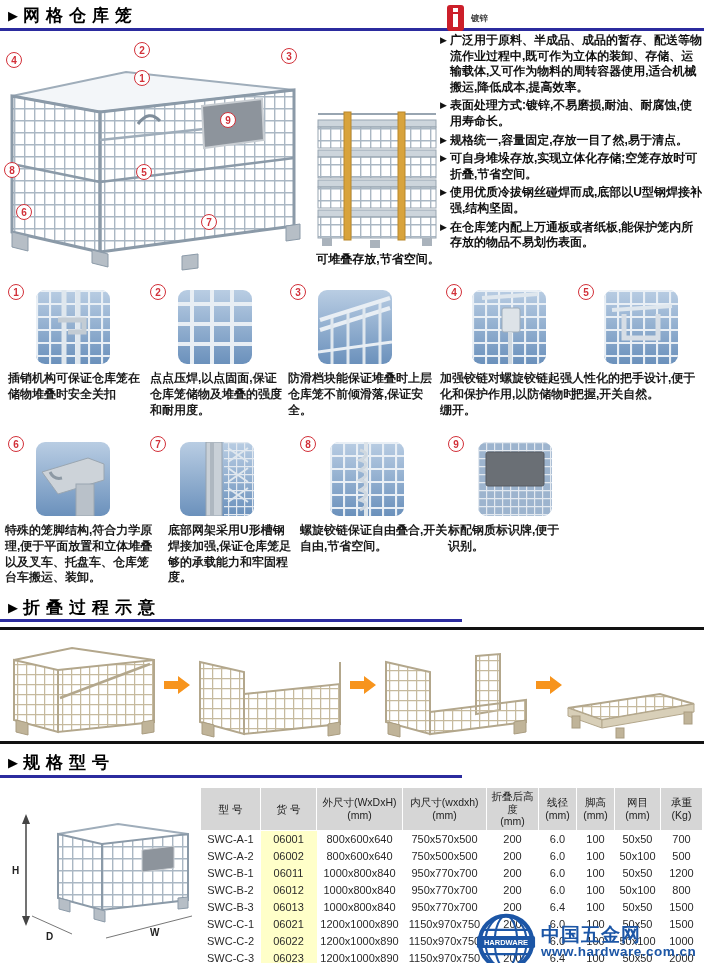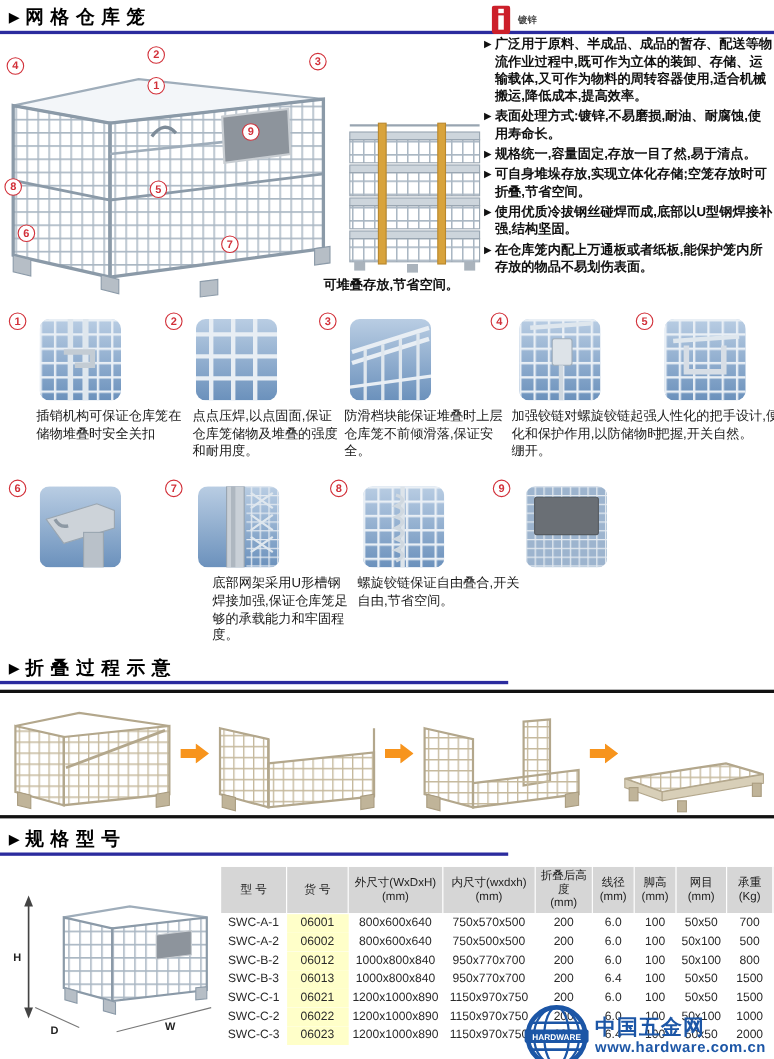--- a/index.html
+++ b/index.html
@@ -7,25 +7,25 @@
         font-family:"Liberation Sans","DejaVu Sans",sans-serif;color:#111;}
   .abs{position:absolute;}
   .sec-title{font-size:17px;font-weight:700;color:#000;letter-spacing:6px;white-space:nowrap;display:flex;align-items:center;}
   .sec-title .tri{font-size:13px;letter-spacing:0;margin-right:5px;}
   .rule{background:#2b2b9e;height:3px;}
   .blackbar{background:#121212;height:3px;}
   .badge{width:16px;height:16px;border:1.6px solid #d23039;border-radius:50%;color:#d23039;
          font-size:10px;font-weight:700;display:flex;align-items:center;justify-content:center;
          background:#fff;box-sizing:border-box;z-index:4;}
   .thumb{width:74px;height:74px;border-radius:9px;overflow:hidden;display:block;}
-  .cap{font-size:12px;font-weight:400;line-height:1.32;color:#1a1a1a;margin-left:25px;}
+  .cap{font-size:12px;font-weight:700;line-height:1.32;color:#1a1a1a;}
   .bullets{list-style:none;margin:0;padding:0;font-size:12px;font-weight:700;line-height:1.3;color:#111;}
   .bullets li{display:flex;gap:3px;margin-bottom:3px;}
   .bullets .tri{font-size:9px;line-height:1.7;flex:0 0 auto;}
-  .stack-cap{font-size:12px;font-weight:700;text-align:left;}
+  .stack-cap{font-size:12px;font-weight:700;text-align:center;}
   .badge-label{font-size:8.5px;font-weight:700;color:#444;}
   table.spec{border-collapse:collapse;width:502px;font-size:11px;color:#2a2a2a;table-layout:fixed;}
   table.spec th{background:#d6d6d6;border:1px solid #fff;font-weight:400;font-size:10.5px;
                 line-height:1.2;padding:2px 0;color:#222;}
   table.spec td{text-align:center;height:17px;padding:0;white-space:nowrap;overflow:hidden;}
   td.model{text-align:left;padding-left:6px;}
   td.hno{background:#ffffc9;}
   .wm{display:flex;align-items:center;gap:5px;color:#1c56a6;z-index:9;}
   .wm-text{display:flex;flex-direction:column;line-height:1.05;}
   .wm-brand{font-size:19px;font-weight:700;letter-spacing:1px;}
@@ -205,20 +205,21 @@
 
   <div class="abs badge" style="left:8px;top:436px;">6</div>
   <div class="abs thumb" style="left:36px;top:442px;">
     <svg width="74" height="74">
         <rect width="74" height="74" fill="url(#skyGrad)"></rect>
       <polygon points="6,30 52,16 68,22 68,38 22,52" fill="#cdd3d9" stroke="#9aa6b1"></polygon>
       <rect x="40" y="42" width="18" height="32" fill="#b9c1c9" stroke="#9aa6b1"></rect>
       <path d="M14 30 q4 8 12 6" stroke="#8d99a4" stroke-width="3" fill="none"></path>
       </svg>
   </div>
+  <div class="abs cap" style="left:5px;top:523px;width:148px;">特殊的笼脚结构,符合力学原理,便于平面放置和立体堆叠以及叉车、托盘车、仓库笼台车搬运、装卸。</div>
 
   <div class="abs badge" style="left:150px;top:436px;">7</div>
   <div class="abs thumb" style="left:180px;top:442px;">
     <svg width="74" height="74">
         <rect width="74" height="74" fill="url(#skyGrad)"></rect>
       <rect x="44" y="0" width="30" height="74" fill="url(#meshFine)"></rect>
       <path d="M48 6 l20 14 M48 26 l20 14 M48 46 l20 14 M68 6 l-20 14 M68 26 l-20 14 M68 46 l-20 14" stroke="#dfe7ee" stroke-width="2"></path>
       <rect x="26" y="0" width="16" height="74" fill="#c9d0d7" stroke="#97a4b0"></rect>
       <rect x="30" y="0" width="4" height="74" fill="#aeb7c0"></rect>
       </svg>
@@ -237,20 +238,21 @@
   <div class="abs cap" style="left:300px;top:523px;width:150px;">螺旋铰链保证自由叠合,开关自由,节省空间。</div>
 
   <div class="abs badge" style="left:448px;top:436px;">9</div>
   <div class="abs thumb" style="left:478px;top:442px;">
     <svg width="74" height="74">
         <rect width="74" height="74" fill="#9db4ce"></rect>
         <rect width="74" height="74" fill="url(#meshFine)"></rect>
       <rect x="8" y="10" width="58" height="34" rx="2" fill="#6a6f75" stroke="#565b60"></rect>
       </svg>
   </div>
+  <div class="abs cap" style="left:448px;top:523px;width:122px;">标配钢质标识牌,便于识别。</div>
 
   <div class="abs sec-title" style="left:8px;top:596px;">
     <span class="tri">▶</span>
     <span>折叠过程示意</span>
   </div>
   <div class="abs rule" style="left:0;top:619px;width:462px;"></div>
   <div class="abs blackbar" style="left:0;top:627px;width:704px;"></div>
 
   <div class="abs" style="left:8px;top:634px;">
     <svg width="152" height="106" viewBox="0 0 152 106">
@@ -404,20 +406,31 @@
           <td class="hno">06002</td>
           <td>800x600x640</td>
           <td>750x500x500</td>
           <td>200</td>
           <td>6.0</td>
           <td>100</td>
           <td>50x100</td>
           <td>500</td>
         </tr>
         <tr>
+          <td class="model">SWC-B-1</td>
+          <td class="hno">06011</td>
+          <td>1000x800x840</td>
+          <td>950x770x700</td>
+          <td>200</td>
+          <td>6.0</td>
+          <td>100</td>
+          <td>50x50</td>
+          <td>1200</td>
+        </tr>
+        <tr>
           <td class="model">SWC-B-2</td>
           <td class="hno">06012</td>
           <td>1000x800x840</td>
           <td>950x770x700</td>
           <td>200</td>
           <td>6.0</td>
           <td>100</td>
           <td>50x100</td>
           <td>800</td>
         </tr>

